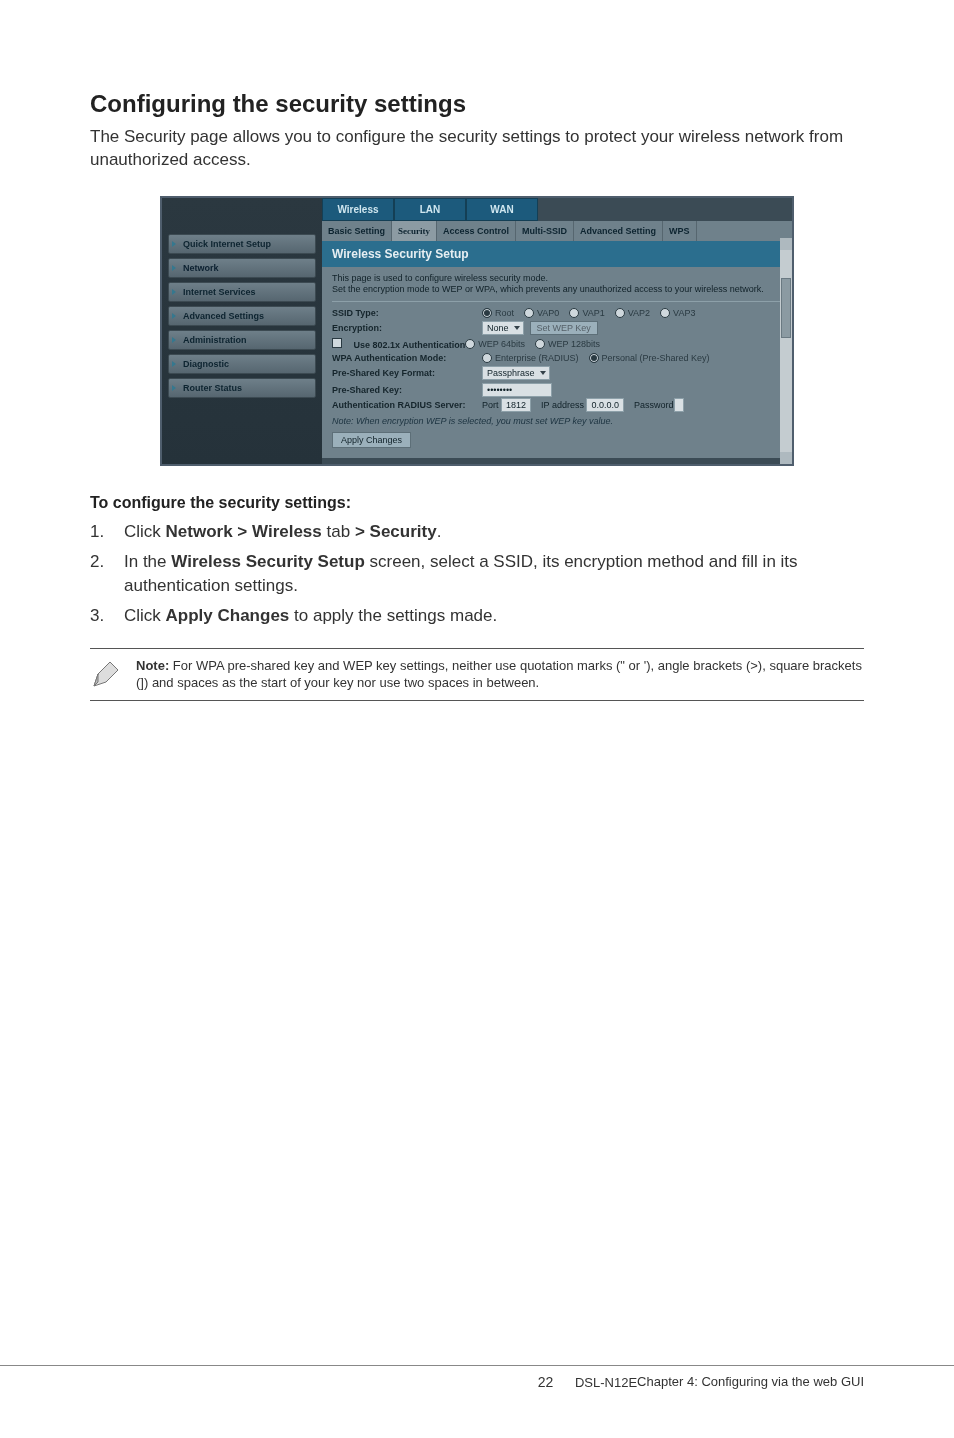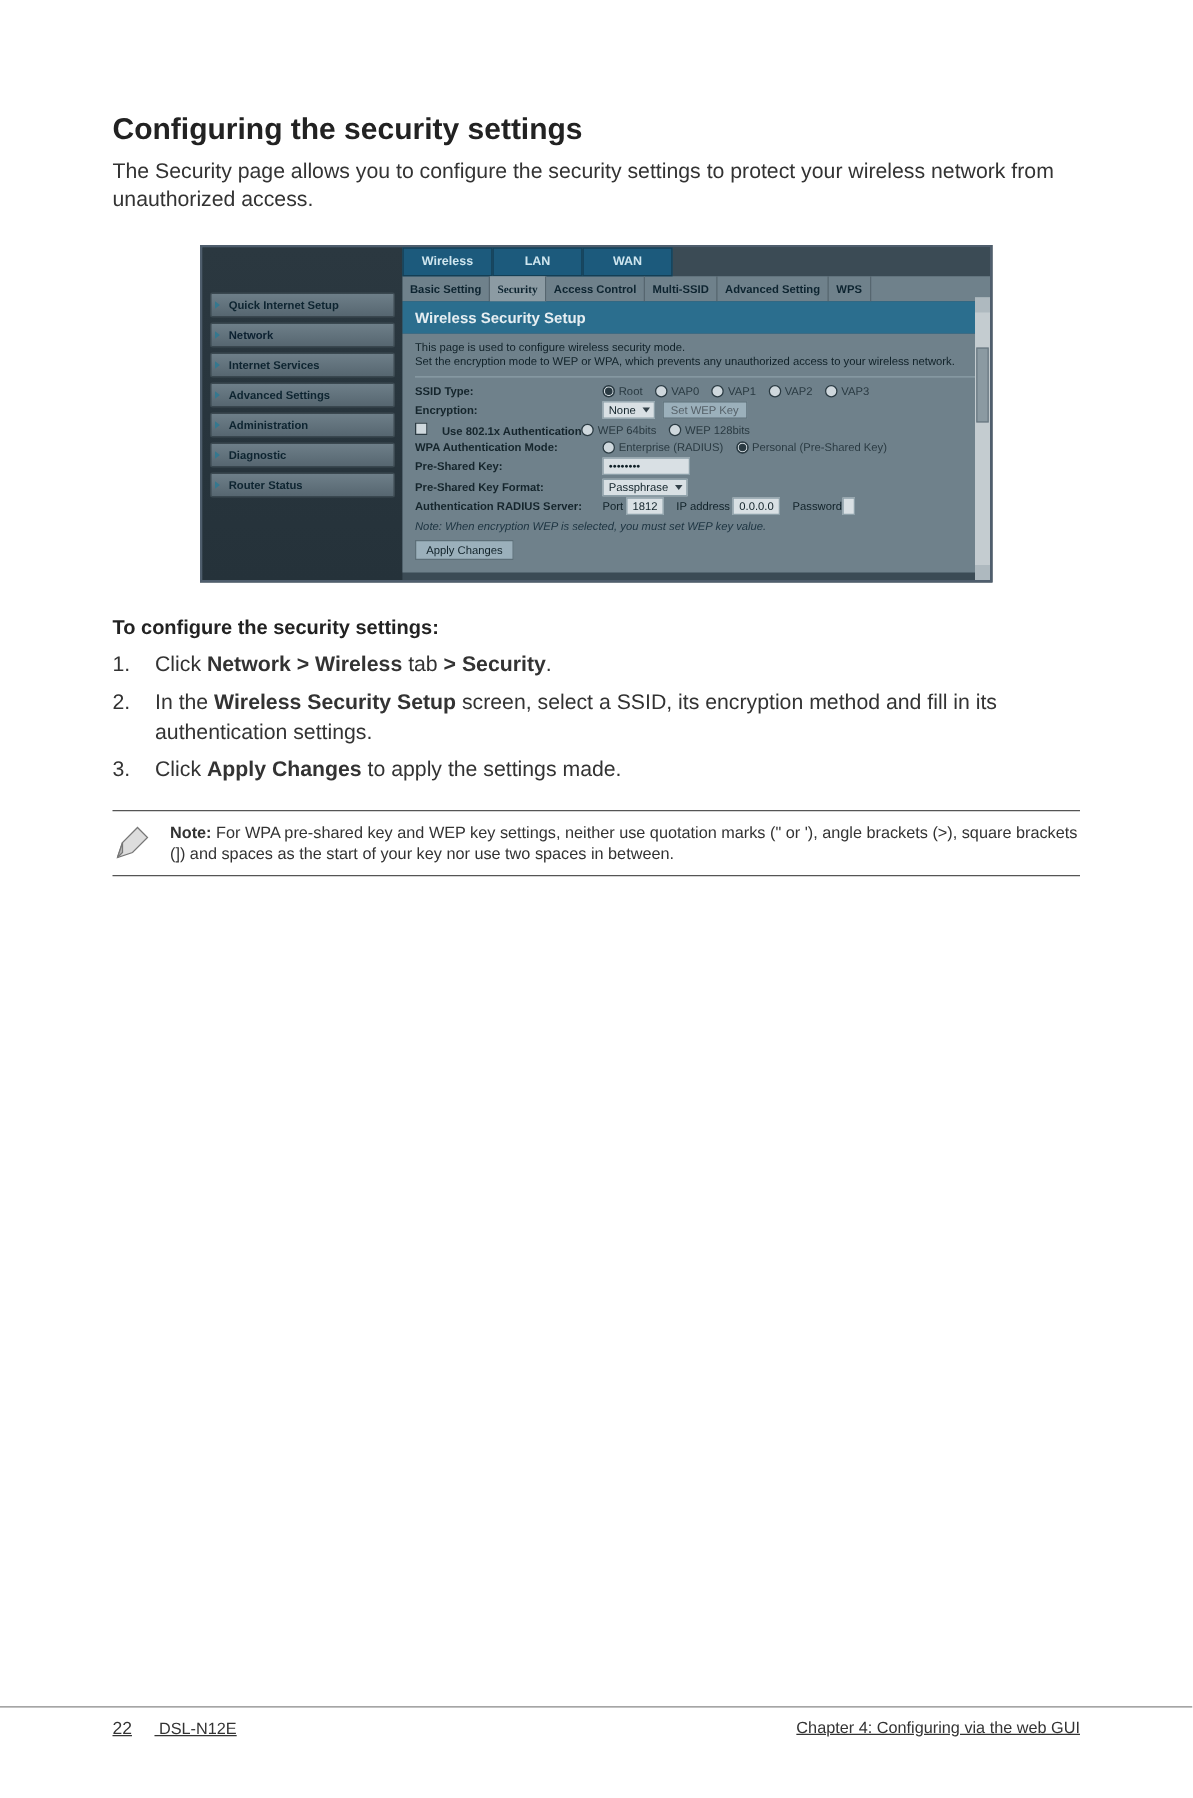--- a/index.html
+++ b/index.html
@@ -134,22 +134,22 @@
     width:32px; height:32px; flex-shrink:0;
   }
   .notetext{
     font-size:13px; color:#333; line-height:1.35;
   }
 
   .footer{
     position:absolute; left:0; right:0; bottom:48px;
     border-top:1px solid #888;
     padding:8px 90px 0 90px;
-    display:flex; justify-content:space-between;
-    font-size:13px; color:#333;text-decoration:underline;
+    display:flex; justify-content:flex-end;
+    font-size:13px; color:#333;
   }
   .footer .pg{ font-size:14px; margin-right:18px;}
 </style>
 </head>
 <body>
 
 <div class="page">
   <h2 class="title">Configuring the security settings</h2>
   <p class="intro">The Security page allows you to configure the security settings to protect your wireless network from unauthorized access.</p>
 
@@ -206,27 +206,27 @@
           <span class="radio">WEP 128bits</span>
         </div>
 
         <div class="row">
           <div class="lbl">WPA Authentication Mode:</div>
           <span class="radio">Enterprise (RADIUS)</span>
           <span class="radio sel">Personal (Pre-Shared Key)</span>
         </div>
 
         <div class="row">
+          <div class="lbl">Pre-Shared Key Format:</div>
+          <span class="sel-box">Passphrase</span>
+        </div>
+
+        <div class="row">
           <div class="lbl">Pre-Shared Key:</div>
           <span class="inp">••••••••</span>
-        </div>
-
-        <div class="row">
-          <div class="lbl">Pre-Shared Key Format:</div>
-          <span class="sel-box">Passphrase</span>
         </div>
 
         <div class="row" style="align-items:flex-start;">
           <div class="lbl">Authentication RADIUS Server:</div>
           <div>
             <span>Port</span>
             <span class="inp" style="min-width:34px;">1812</span>
             &nbsp;&nbsp;
             <span>IP address</span>
             <span class="inp" style="min-width:50px;">0.0.0.0</span>

